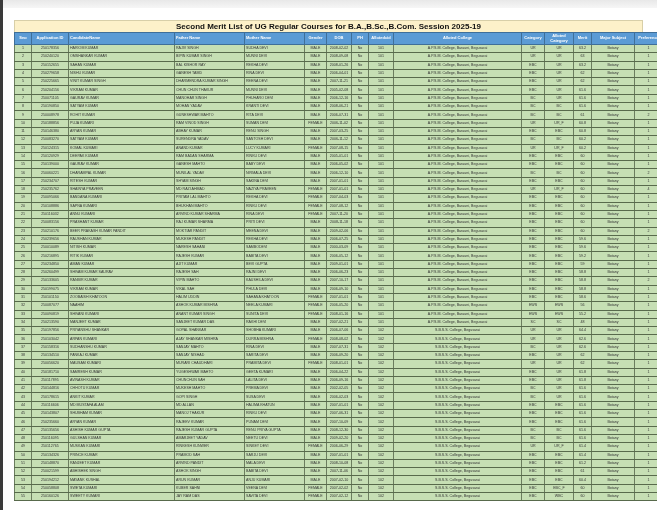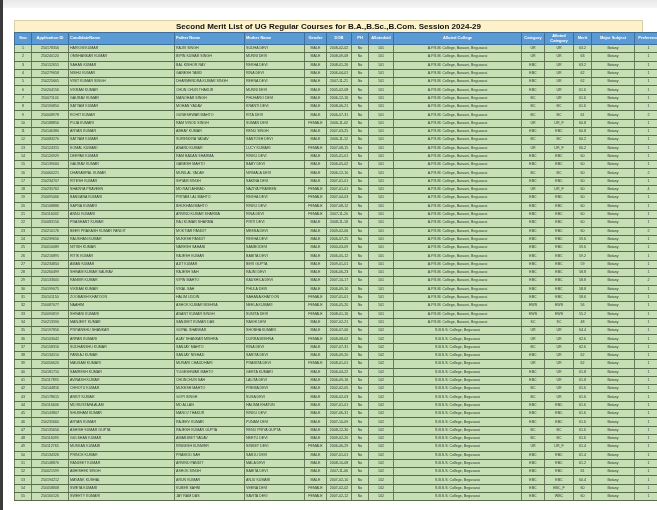--- a/index.html
+++ b/index.html
@@ -15,21 +15,21 @@
   .l { text-align:left; }
   tr.row td { border-bottom:1px solid #586a4c; }
 </style>
 </head>
 <body>
 
 <div class="topbar"></div>
 <div class="leftbar"></div>
 
 <div class="sheet">
-  <div class="title">Second Merit List of UG Regular Courses for B.A.,B.Sc.,B.Com. Session 2024-29</div>
+  <div class="title">Second Merit List of UG Regular Courses for B.A.,B.Sc.,B.Com. Session 2025-19</div>
   <table>
     <colgroup>
       <col style="width:17px">
         <col style="width:37px">
         <col style="width:106px">
         <col style="width:70px">
         <col style="width:60px">
       <col style="width:22px">
         <col style="width:25px">
         <col style="width:17px">

